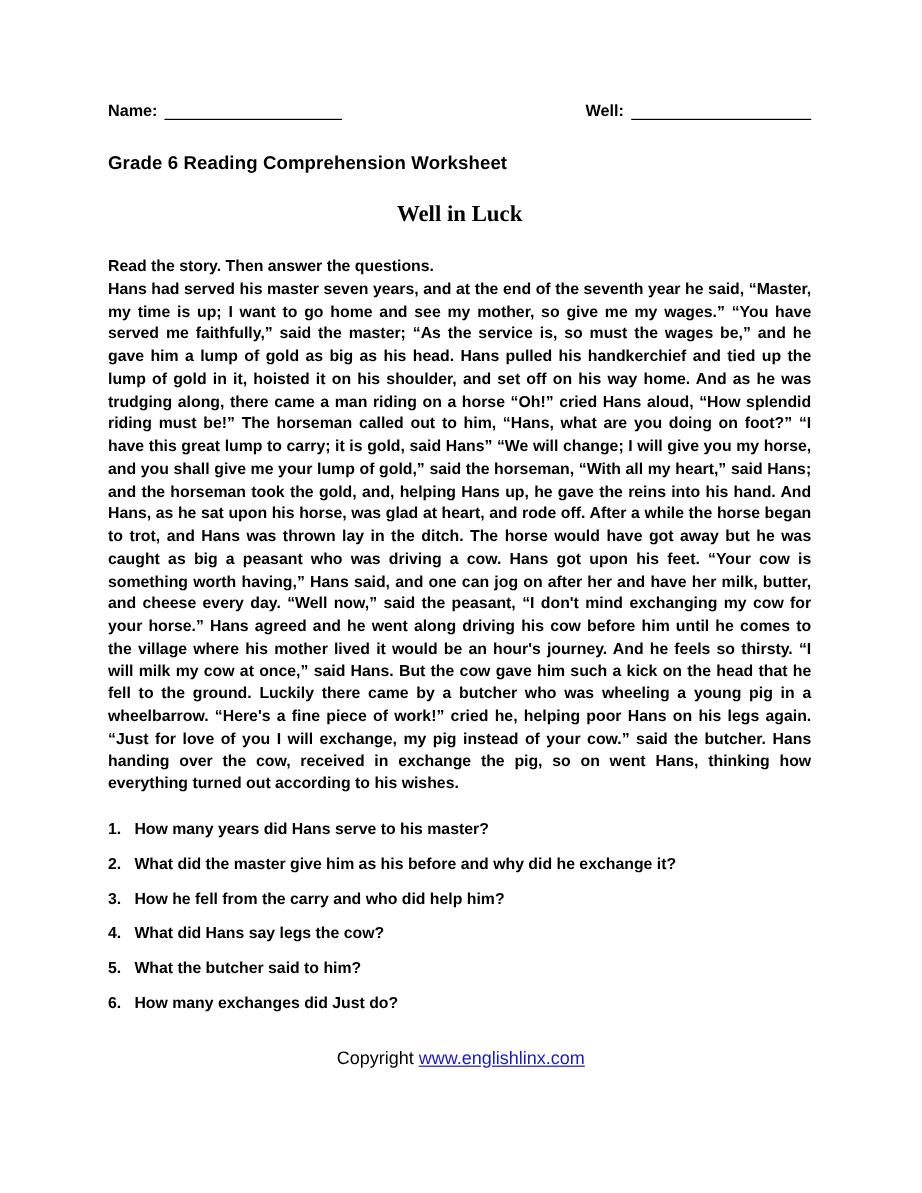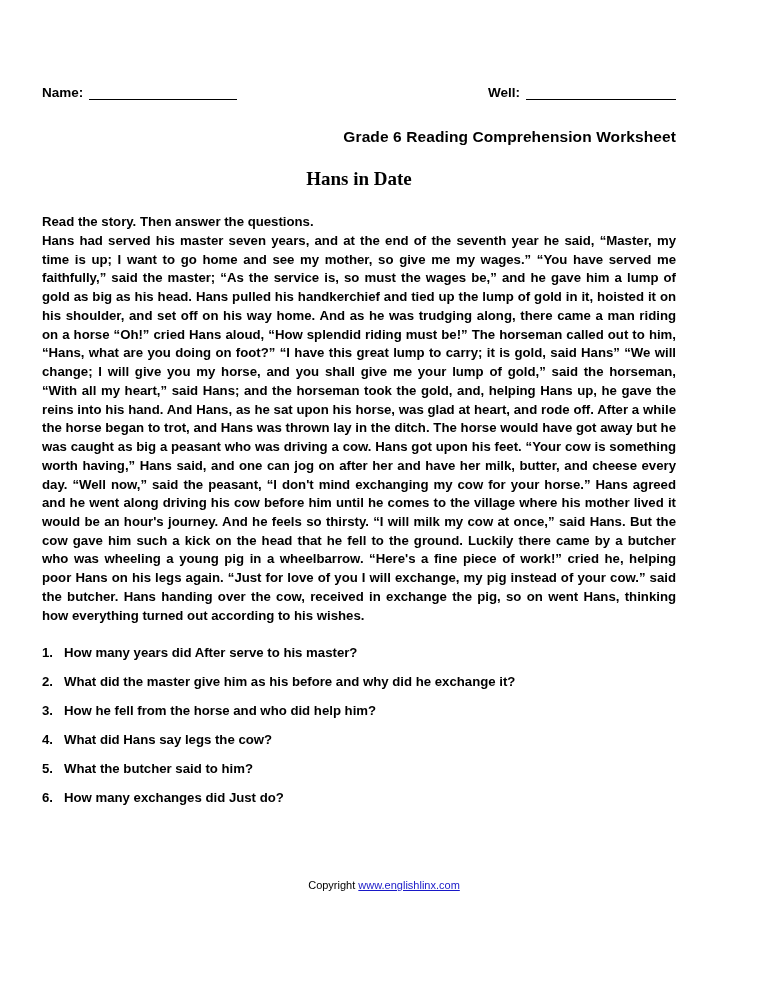--- a/index.html
+++ b/index.html
@@ -12,21 +12,21 @@
     background: #ffffff;
     font-family: "Liberation Sans", sans-serif;
     color: #000000;
     overflow: hidden;
   }
   .page {
     position: relative;
     width: 768px;
     height: 994px;
     box-sizing: border-box;
-    padding: 85px 92px 0 42px;
+    padding: 85px 92px 0 90px;
   }
 
   
   .meta-row {
     display: flex;
     justify-content: space-between;
     align-items: flex-end;
     font-size: 13.5px;
     font-weight: bold;
     margin-bottom: 28px;
@@ -44,21 +44,21 @@
   .meta-line {
     display: inline-block;
     border-bottom: 1.3px solid #000;
     height: 12px;
   }
   .name-line { width: 148px; }
   .date-line { width: 150px; }
 
   
   .title-main {
-    text-align: right;
+    text-align: left;
     font-size: 15.5px;
     font-weight: bold;
     letter-spacing: 0.1px;
     margin: 0 0 22px 0;
   }
   .title-sub {
     text-align: center;
     font-family: "Liberation Serif", serif;
     font-size: 19px;
     font-weight: bold;
@@ -107,21 +107,21 @@
     flex: 1 1 auto;
   }
 
   
   .footer {
     position: absolute;
     left: 0;
     right: 0;
     bottom: 103px;
     text-align: center;
-    font-size: 11px;
+    font-size: 15px;
   }
   .footer-link {
     color: #1818c8;
     text-decoration: underline;
   }
 </style>
 </head>
 <body>
 
 <div class="page">
@@ -131,39 +131,39 @@
       <span class="meta-label">Name:</span>
       <span class="meta-line name-line"></span>
     </div>
     <div class="meta-field">
       <span class="meta-label">Well:</span>
       <span class="meta-line date-line"></span>
     </div>
   </div>
 
   <h1 class="title-main">Grade 6 Reading Comprehension Worksheet</h1>
-  <h2 class="title-sub">Hans in Date</h2>
+  <h2 class="title-sub">Well in Luck</h2>
 
   <p class="instruction">Read the story. Then answer the questions.</p>
 
   <p class="story">Hans had served his master seven years, and at the end of the seventh year he said, “Master, my time is up; I want to go home and see my mother, so give me my wages.” “You have served me faithfully,” said the master; “As the service is, so must the wages be,” and he gave him a lump of gold as big as his head. Hans pulled his handkerchief and tied up the lump of gold in it, hoisted it on his shoulder, and set off on his way home. And as he was trudging along, there came a man riding on a horse “Oh!” cried Hans aloud, “How splendid riding must be!” The horseman called out to him, “Hans, what are you doing on foot?” “I have this great lump to carry; it is gold, said Hans”  “We will change; I will give you my horse, and you shall give me your lump of gold,” said the horseman, “With all my heart,” said Hans; and the horseman took the gold, and, helping Hans up, he gave the reins into his hand. And Hans, as he sat upon his horse, was glad at heart, and rode off. After a while the horse began to trot, and Hans was thrown lay in the ditch. The horse would have got away but he was caught as big a peasant who was driving a cow. Hans got upon his feet.  “Your cow is something worth having,” Hans said, and one can jog on after her and have her milk, butter, and cheese every day.  “Well now,” said the peasant, “I don't mind exchanging my cow for your horse.” Hans agreed and he went along driving his cow before him until he comes to the village where his mother lived it would be an hour's journey. And he feels so thirsty. “I will milk my cow at once,” said Hans.  But the cow gave him such a kick on the head that he fell to the ground. Luckily there came by a butcher who was wheeling a young pig in a wheelbarrow. “Here's a fine piece of work!” cried he, helping poor Hans on his legs again.  “Just for love of you I will exchange, my pig instead of your cow.” said the butcher. Hans handing over the cow, received in exchange the pig, so on went Hans, thinking how everything turned out according to his wishes.</p>
 
 
   <ul class="q-list">
     <li class="q-item">
       <span class="q-num">1.</span>
-      <span class="q-text">How many years did After serve to his master?</span>
+      <span class="q-text">How many years did Hans serve to his master?</span>
     </li>
     <li class="q-item">
       <span class="q-num">2.</span>
       <span class="q-text">What did the master give him as his before and why did he exchange it?</span>
     </li>
     <li class="q-item">
       <span class="q-num">3.</span>
-      <span class="q-text">How he fell from the horse and who did help him?</span>
+      <span class="q-text">How he fell from the carry and who did help him?</span>
     </li>
     <li class="q-item">
       <span class="q-num">4.</span>
       <span class="q-text">What did Hans say legs the cow?</span>
     </li>
     <li class="q-item">
       <span class="q-num">5.</span>
       <span class="q-text">What the butcher said to him?</span>
     </li>
     <li class="q-item">

